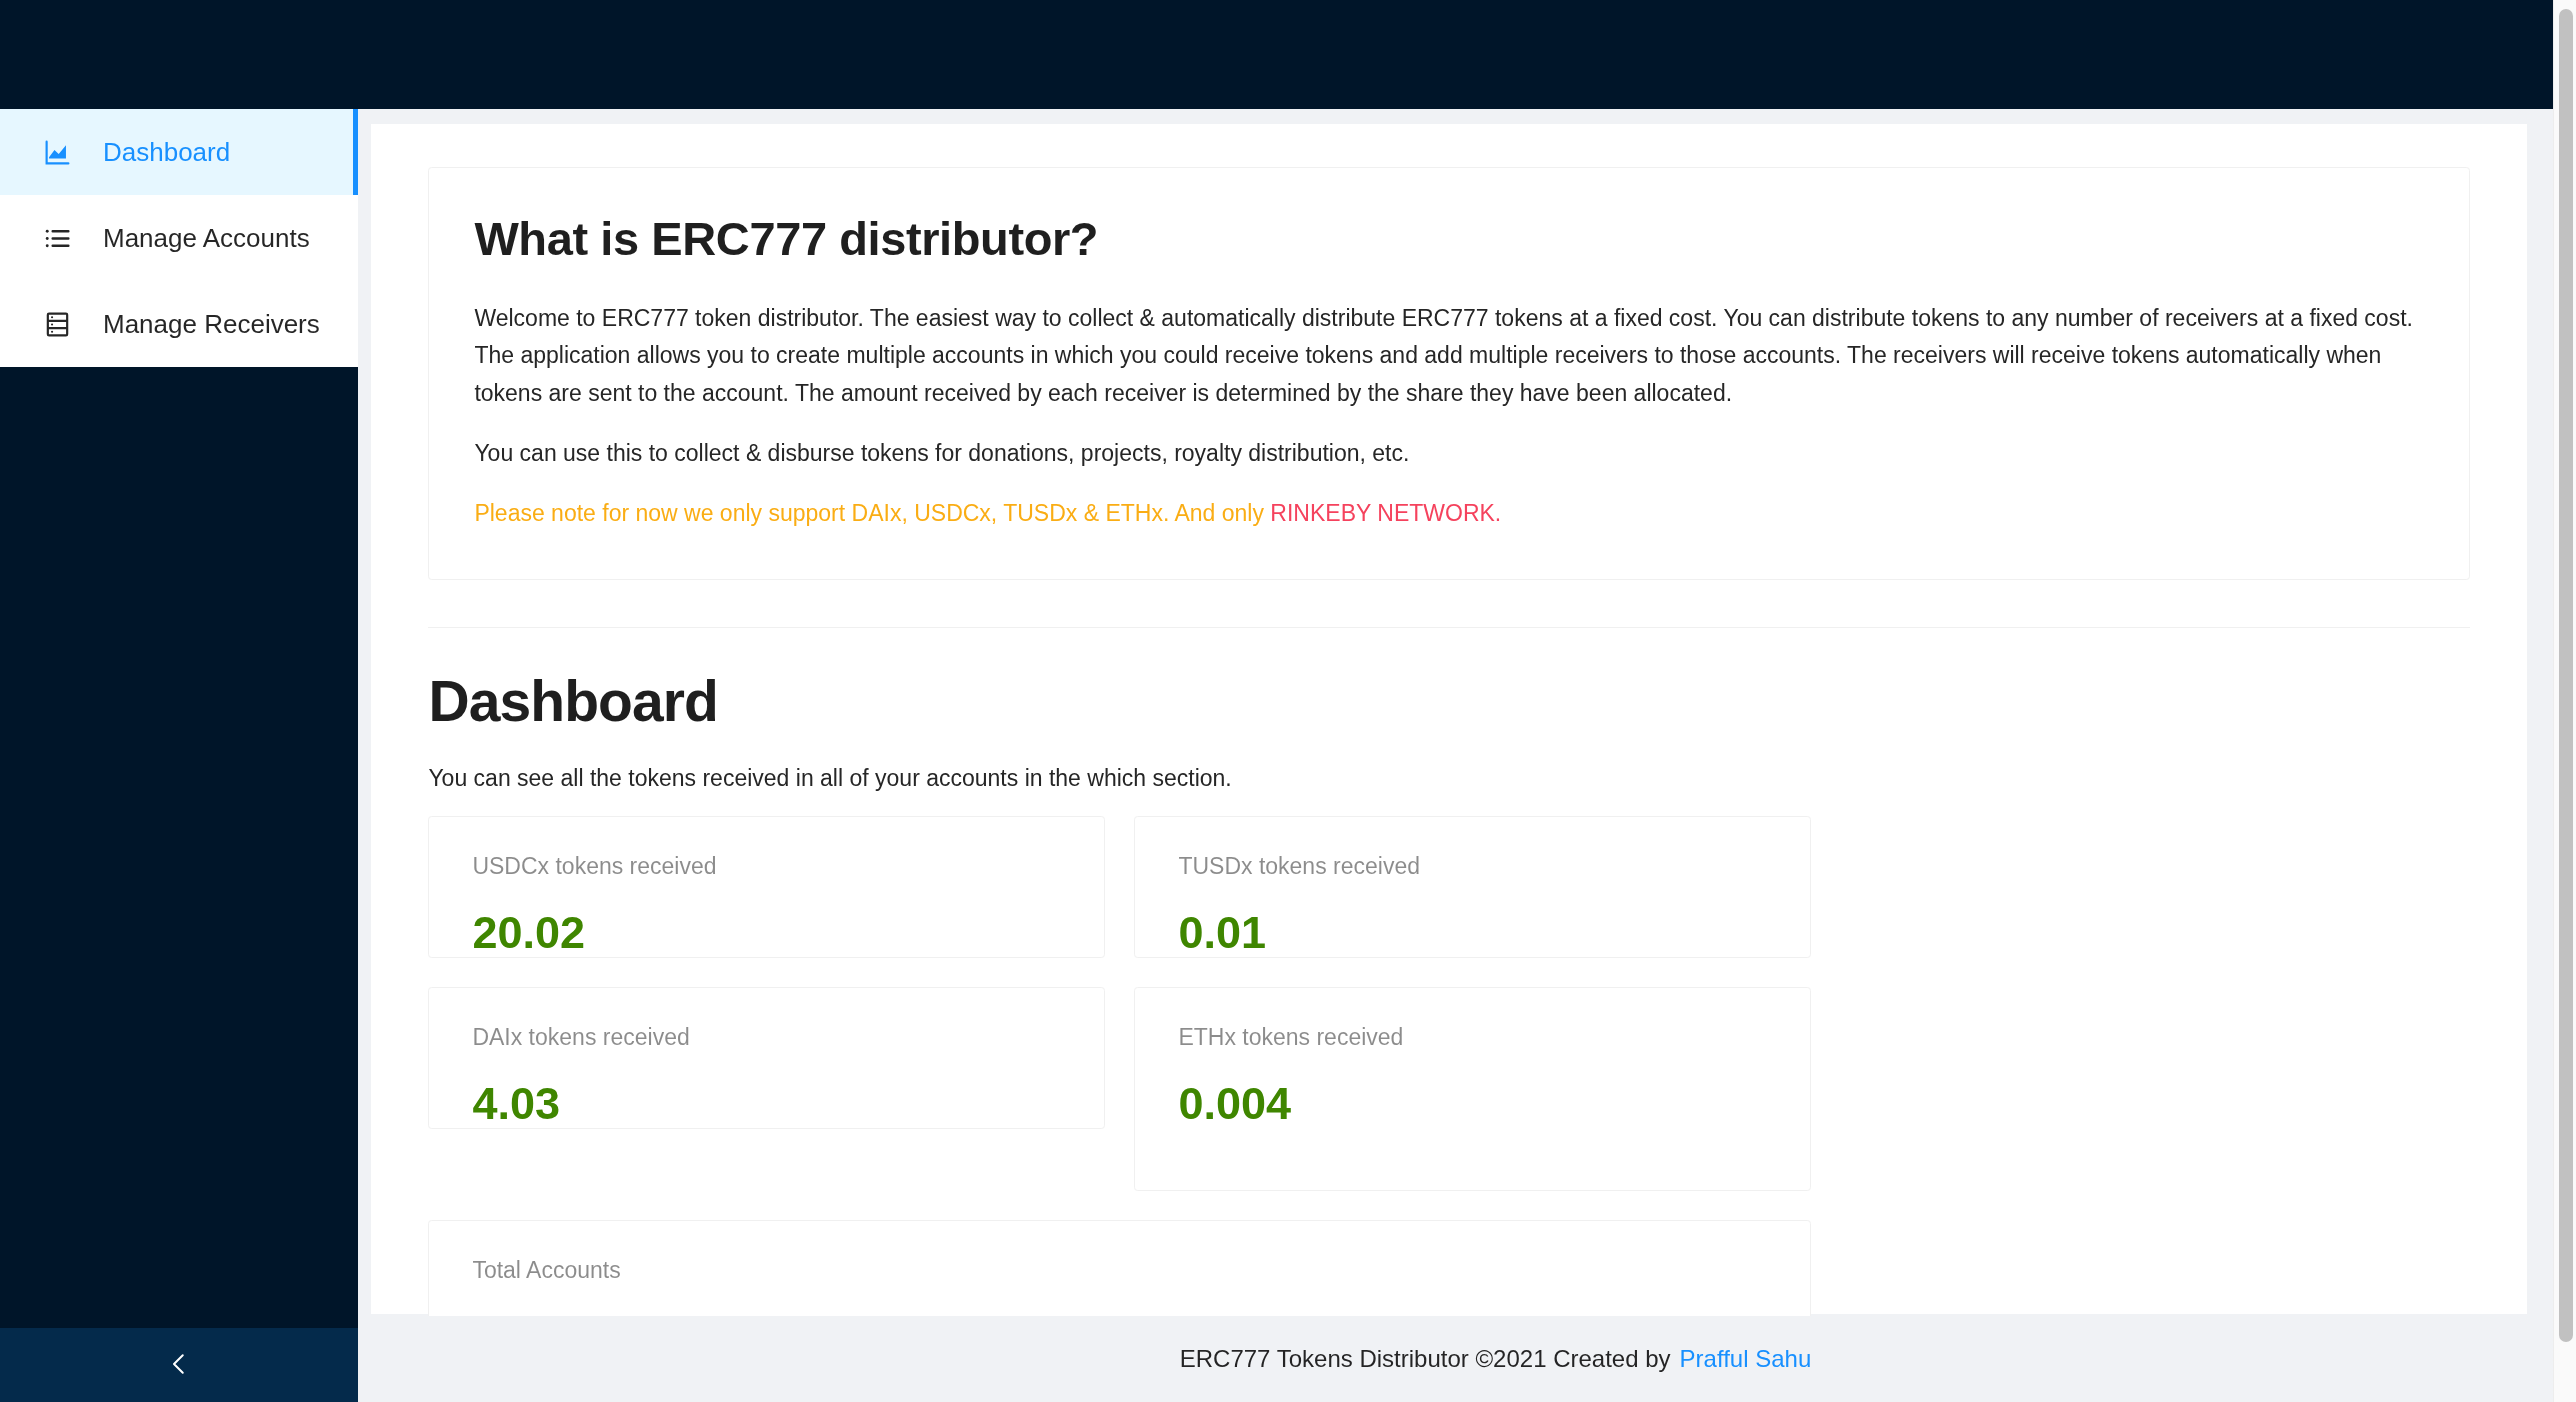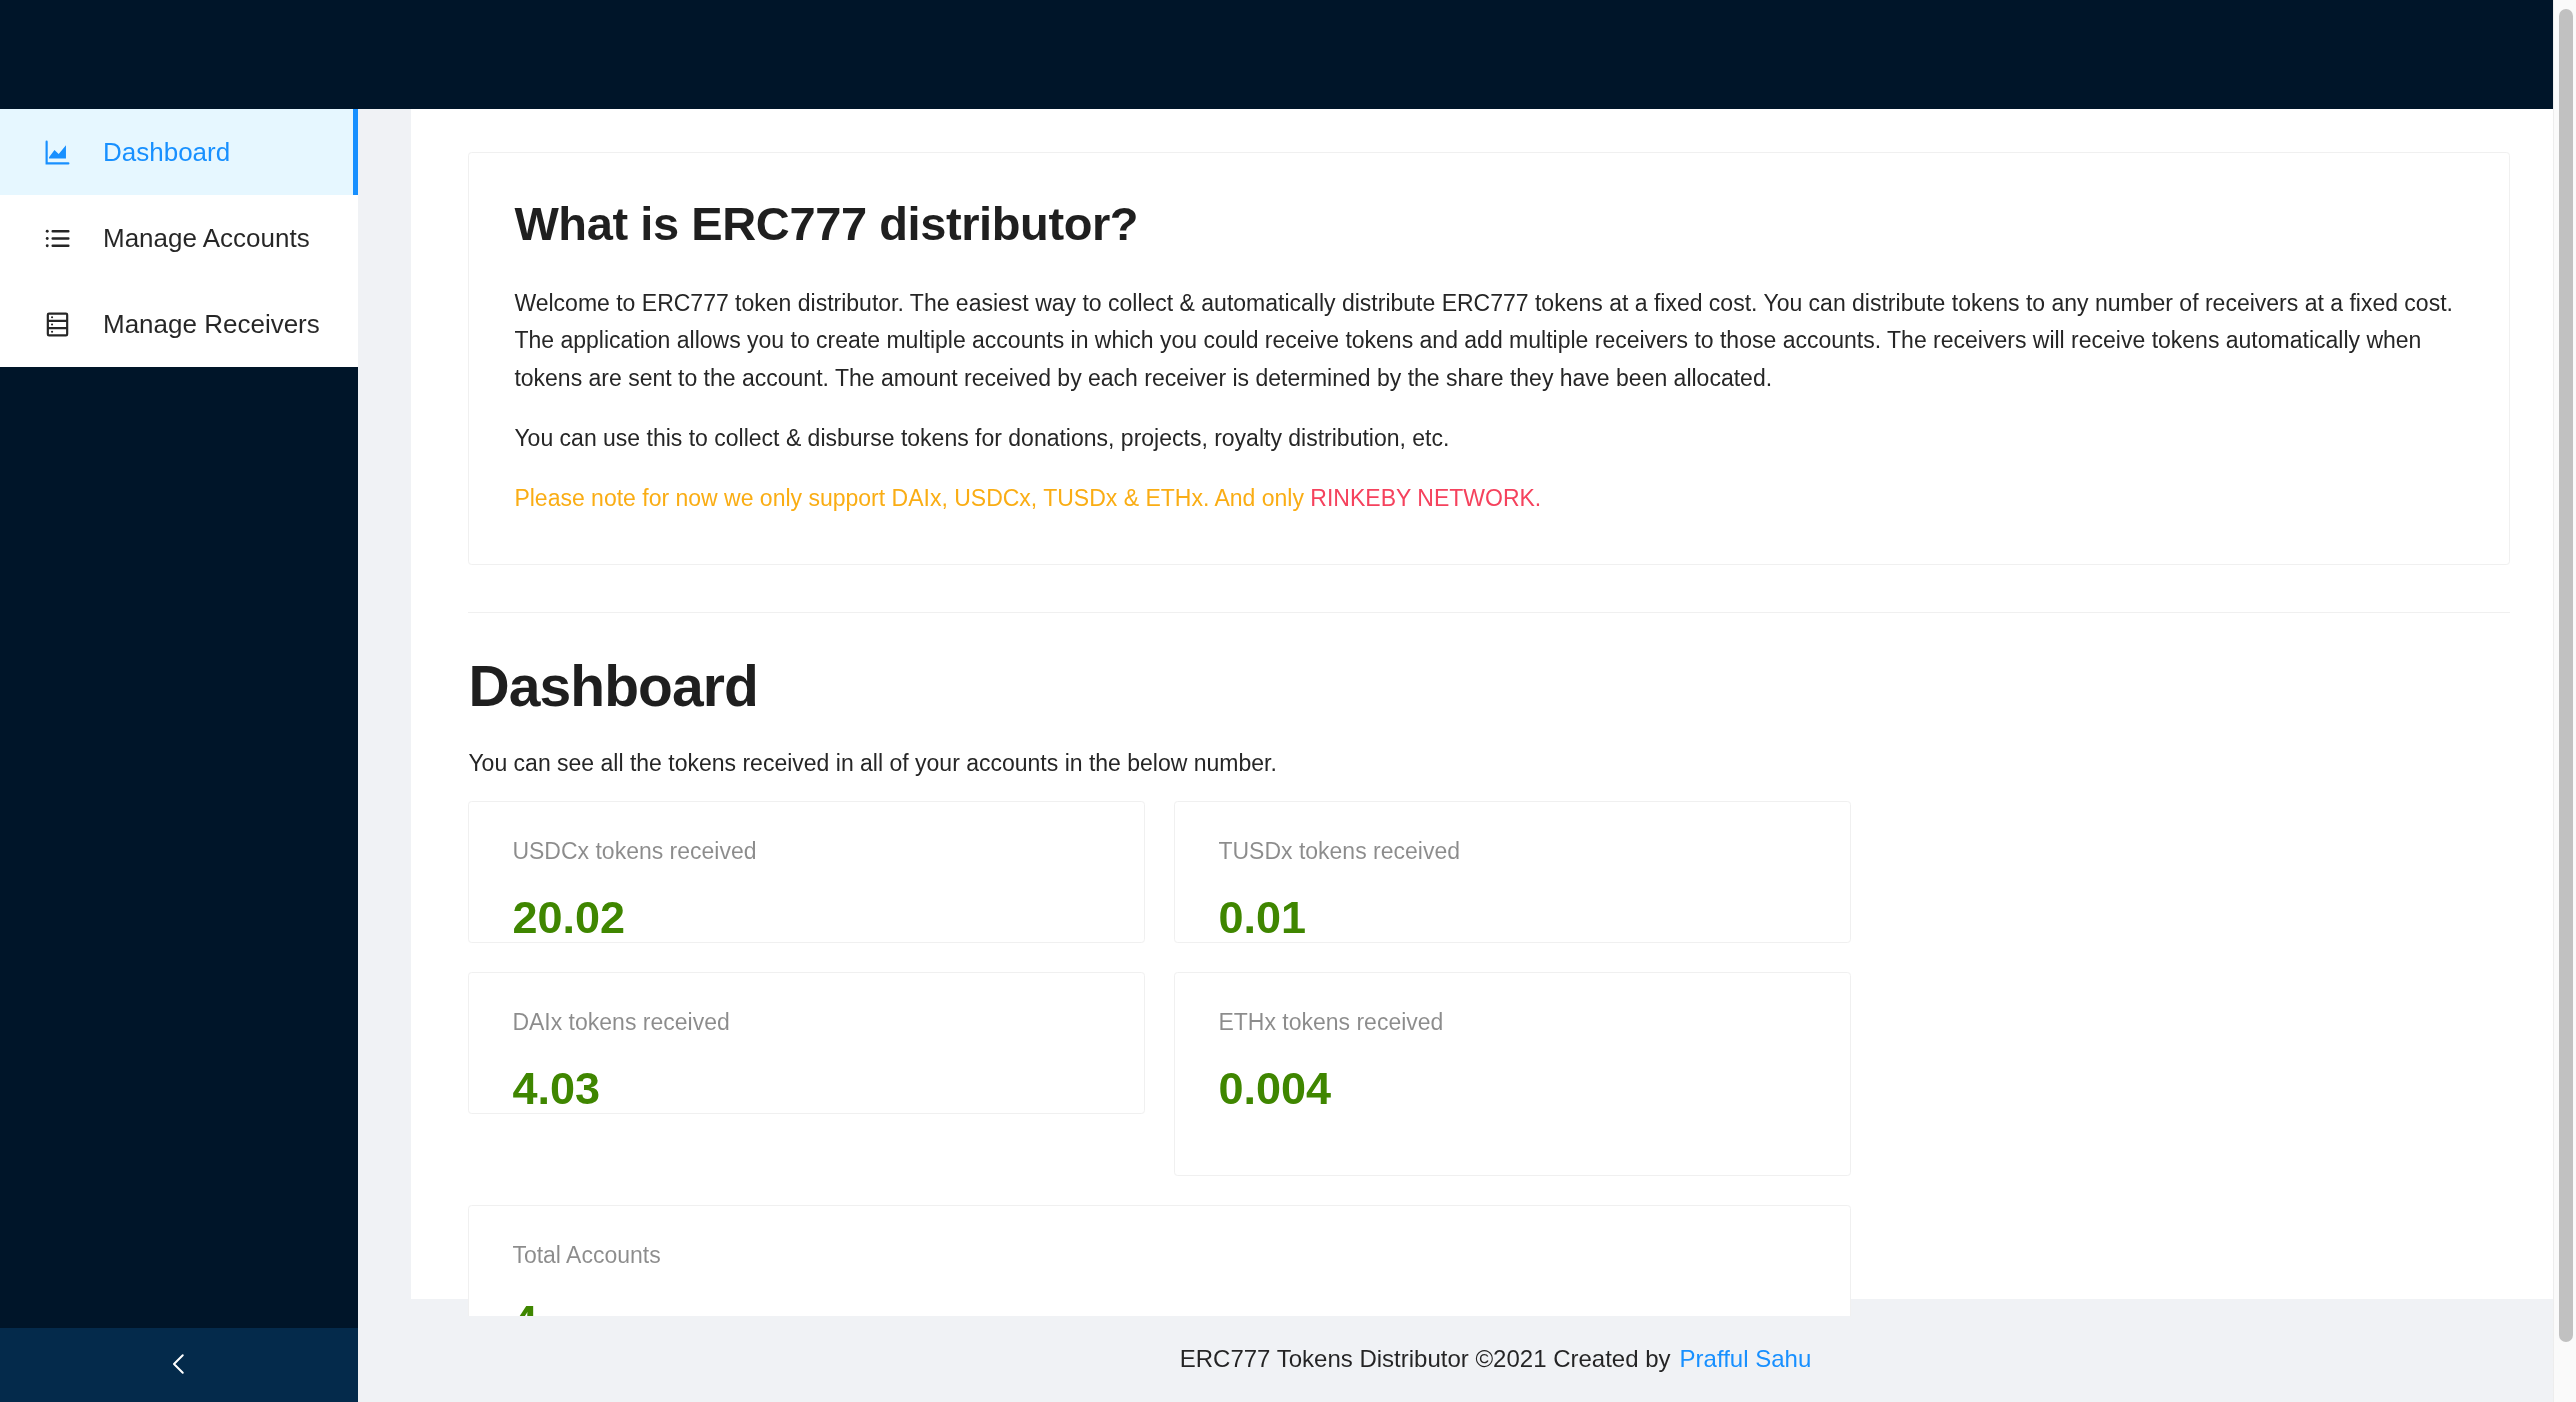--- a/index.html
+++ b/index.html
@@ -96,25 +96,24 @@
   .page-area {
     position: absolute;
     left: 358px; top: 109px;
     width: 2195px;
     height: 1293px;
     background: #f0f2f5;
   }
 
   .content-panel {
     position: absolute;
-    left: 13.4px; top: 0;
+    left: 13.4px; top: 15px;
     width: 2156px;
     height: 1190px;
     background: #ffffff;
-    margin-left: 40px;
   }
 
   .content-inner {
     padding: 43px 57px 0 57px;
   }
 
   
   .intro-card {
     border: 0.9px solid #f0f0f0;
     border-radius: 3.6px;
@@ -295,21 +294,21 @@
         <div class="intro-card">
           <div class="intro-title">What is ERC777 distributor?</div>
           <p class="intro-para">Welcome to ERC777 token distributor. The easiest way to collect &amp; automatically distribute ERC777 tokens at a fixed cost. You can distribute tokens to any number of receivers at a fixed cost. The application allows you to create multiple accounts in which you could receive tokens and add multiple receivers to those accounts. The receivers will receive tokens automatically when tokens are sent to the account. The amount received by each receiver is determined by the share they have been allocated.</p>
           <p class="intro-para">You can use this to collect &amp; disburse tokens for donations, projects, royalty distribution, etc.</p>
           <p class="note-line"><span>Please note for now we only support DAIx, USDCx, TUSDx &amp; ETHx. And only </span><span class="note-network">RINKEBY NETWORK.</span></p>
         </div>
 
         <div class="divider"></div>
 
         <h1 class="dash-title">Dashboard</h1>
-        <div class="dash-sub">You can see all the tokens received in all of your accounts in the below number.</div>
+        <div class="dash-sub">You can see all the tokens received in all of your accounts in the which section.</div>
 
         <div class="stat-grid">
 
           <div class="stat-card w3">
             <div class="stat-label">USDCx tokens received</div>
             <div class="stat-value">20.02</div>
           </div>
 
           <div class="stat-card w3">
             <div class="stat-label">TUSDx tokens received</div>

